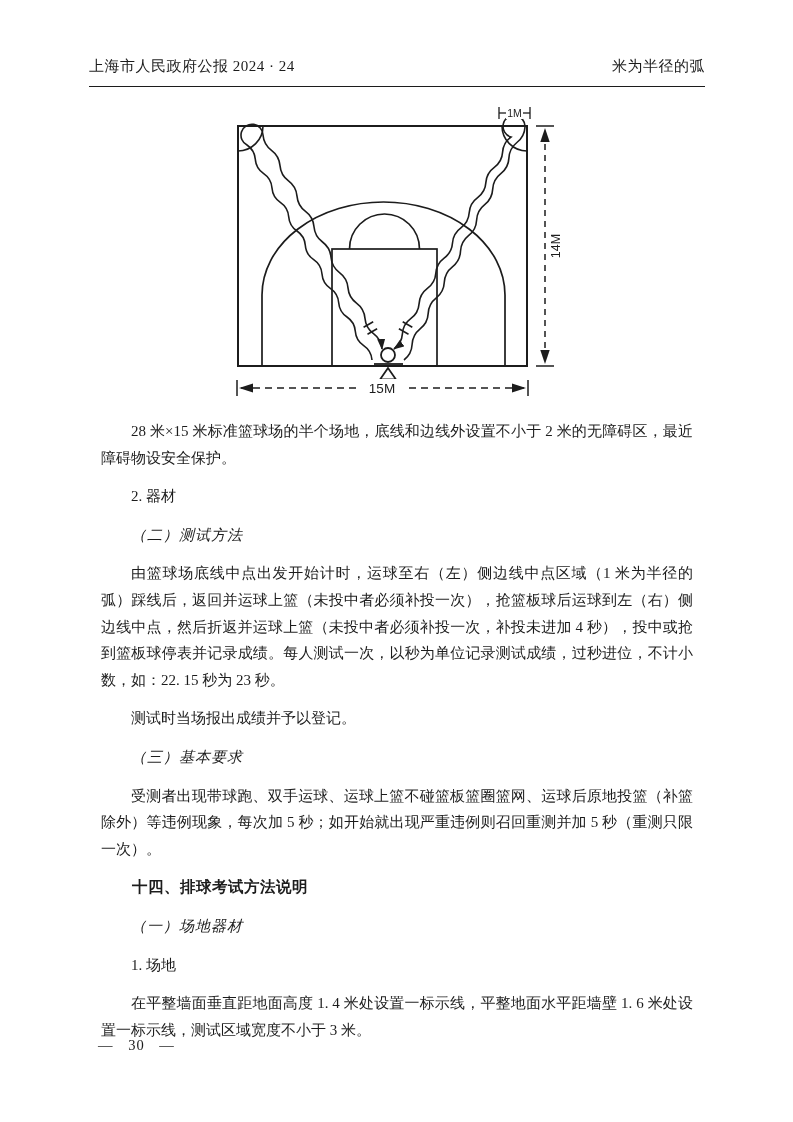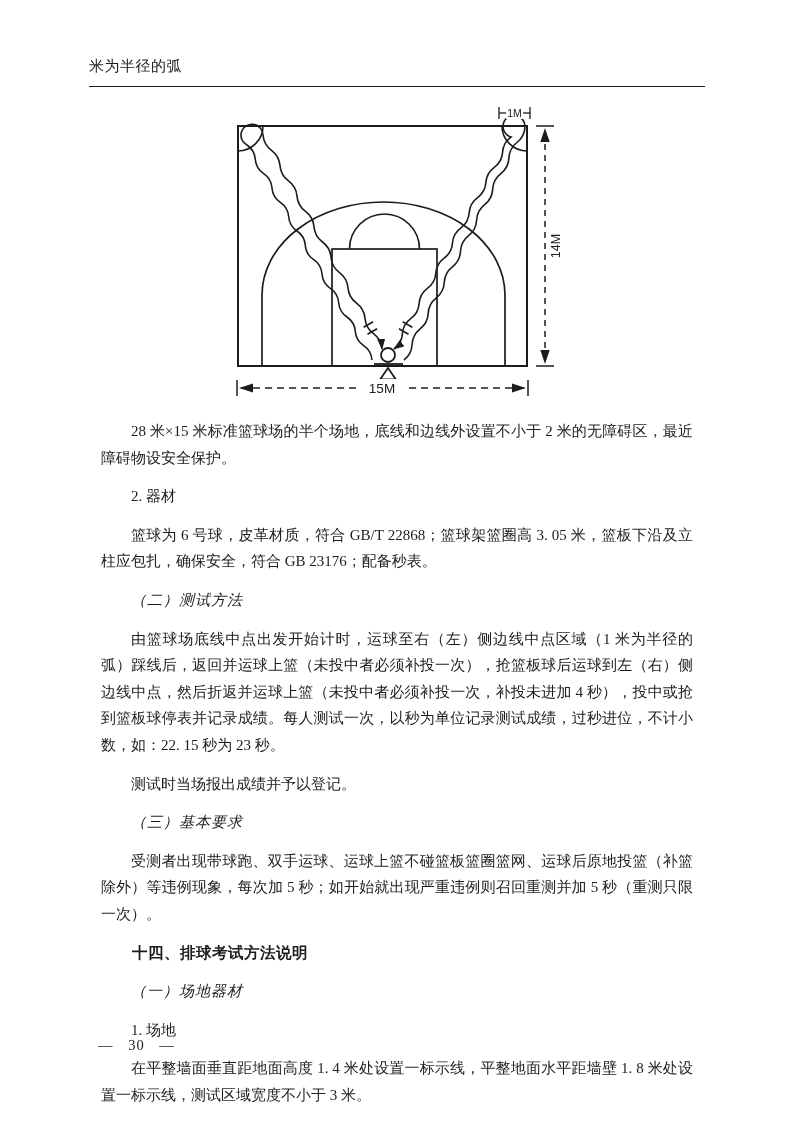--- a/index.html
+++ b/index.html
@@ -23,20 +23,21 @@
   p.head{font-family:"Liberation Sans","DejaVu Sans",sans-serif;font-weight:bold;font-style:normal;font-size:15.5px;letter-spacing:.5px;}
   
   .ftr{position:absolute;left:98px;top:1021px;font-size:14.5px;word-spacing:10px;letter-spacing:1px;margin-top:16px;}
 </style>
 </head>
 <body>
 
 <div class="page">
 
   <div class="hdr">
+    <span>上海市人民政府公报 2024 · 24</span>
     <span>米为半径的弧</span>
   </div>
   <div class="hdr-rule"></div>
 
   <div class="fig">
     <svg viewBox="0 0 365 300">
       <defs>
         <marker id="arw" markerWidth="12" markerHeight="10" refX="10" refY="4" orient="auto" markerUnits="userSpaceOnUse">
           <path d="M0 0 L11 4 L0 8 Z" fill="#1c1c1c"></path>
         </marker>
@@ -91,27 +92,26 @@
         <polygon points="308,285 294,280.4 294,289.6" fill="#1c1c1c"></polygon>
         <rect x="139" y="276" width="50" height="17" fill="#ffffff"></rect>
         <text x="164" y="290" font-size="13.5" text-anchor="middle" class="dim-label">15M</text>
       </g>
     </svg>
   </div>
 
   <div class="textblock">
     <p>28 米×15 米标准篮球场的半个场地，底线和边线外设置不小于 2 米的无障碍区，最近障碍物设安全保护。</p>
     <p>2. 器材</p>
-    <p>篮球为 6 号球，皮革材质，符合 GB/T 22868；篮球架篮圈高 3. 05 米，篮板下沿及立柱应包扎，确保安全，符合 GB 23176；配备秒表。</p>
     <p class="kai">（二）测试方法</p>
     <p>由篮球场底线中点出发开始计时，运球至右（左）侧边线中点区域（1 米为半径的弧）踩线后，返回并运球上篮（未投中者必须补投一次），抢篮板球后运球到左（右）侧边线中点，然后折返并运球上篮（未投中者必须补投一次，补投未进加 4 秒），投中或抢到篮板球停表并记录成绩。每人测试一次，以秒为单位记录测试成绩，过秒进位，不计小数，如：22. 15 秒为 23 秒。</p>
     <p>测试时当场报出成绩并予以登记。</p>
     <p class="kai">（三）基本要求</p>
     <p>受测者出现带球跑、双手运球、运球上篮不碰篮板篮圈篮网、运球后原地投篮（补篮除外）等违例现象，每次加 5 秒；如开始就出现严重违例则召回重测并加 5 秒（重测只限一次）。</p>
     <p class="head">十四、排球考试方法说明</p>
     <p class="kai">（一）场地器材</p>
     <p>1. 场地</p>
-    <p>在平整墙面垂直距地面高度 1. 4 米处设置一标示线，平整地面水平距墙壁 1. 8 米处设置一标示线，测试区域宽度不小于 3 米。</p>
+    <p>在平整墙面垂直距地面高度 1. 4 米处设置一标示线，平整地面水平距墙壁 1. 6 米处设置一标示线，测试区域宽度不小于 3 米。</p>
   </div>
 
   <div class="ftr">— 30 —</div>
 
 </div>
 
 </body></html>

